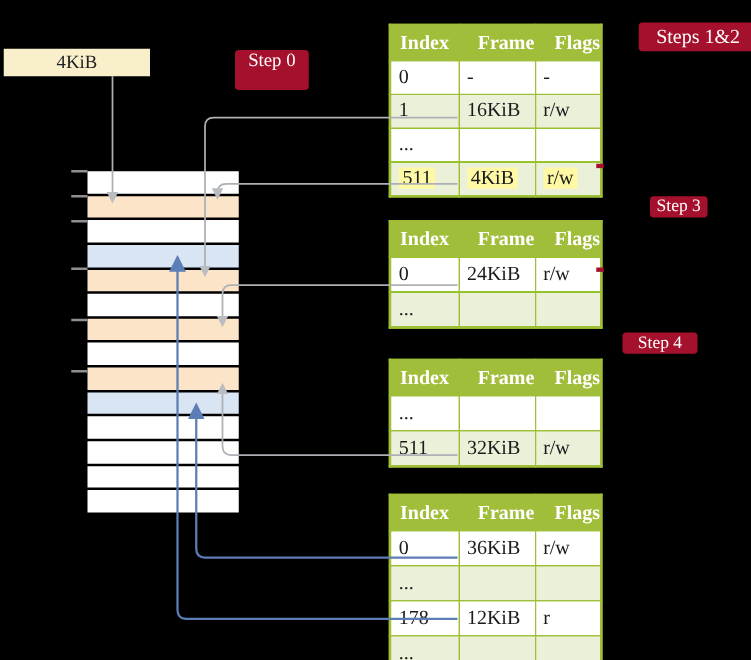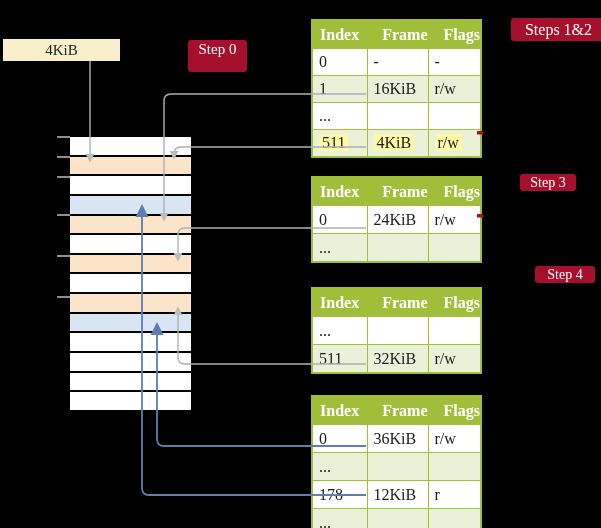--- a/index.html
+++ b/index.html
@@ -12,22 +12,22 @@
     position:absolute;left:3px;top:39px;width:117px;height:22px;line-height:22px;
     background:#FAEFCB;color:#222;text-align:center;font-size:15px;
   }
   
   .badge{
     position:absolute;background:#A5102C;color:#fff;border-radius:3px;text-align:center;
     white-space:nowrap;
   }
   #badge-step0 {left:188px;top:40px;width:59px;height:32px;line-height:19px;font-size:15px;}
   #badge-steps12{left:511px;top:18px;width:95px;height:23px;line-height:23px;font-size:16px;}
-  #badge-step3 {left:520px;top:174px;width:56px;height:17px;line-height:17px;font-size:14px;}
-  #badge-step4 {left:535px;top:266px;width:60px;height:17px;line-height:17px;font-size:14px;}
+  #badge-step3 {left:520px;top:157px;width:46px;height:17px;line-height:17px;font-size:14px;}
+  #badge-step4 {left:498px;top:266px;width:60px;height:17px;line-height:17px;font-size:14px;}
   
   table.ptable{
     position:absolute;left:311px;border-collapse:collapse;table-layout:fixed;
     background:#84cc16;border:2px solid #A1BE3A;font-size:16px;
   }
   table.ptable th{
     background:#A1BE3A;color:#fff;font-weight:bold;text-align:left;
     padding:0 0 0 7px;height:27px;border:1px solid #A1BE3A;
   }
   table.ptable th + th{border-left:1px solid #dfe8c0;text-align:right;}

